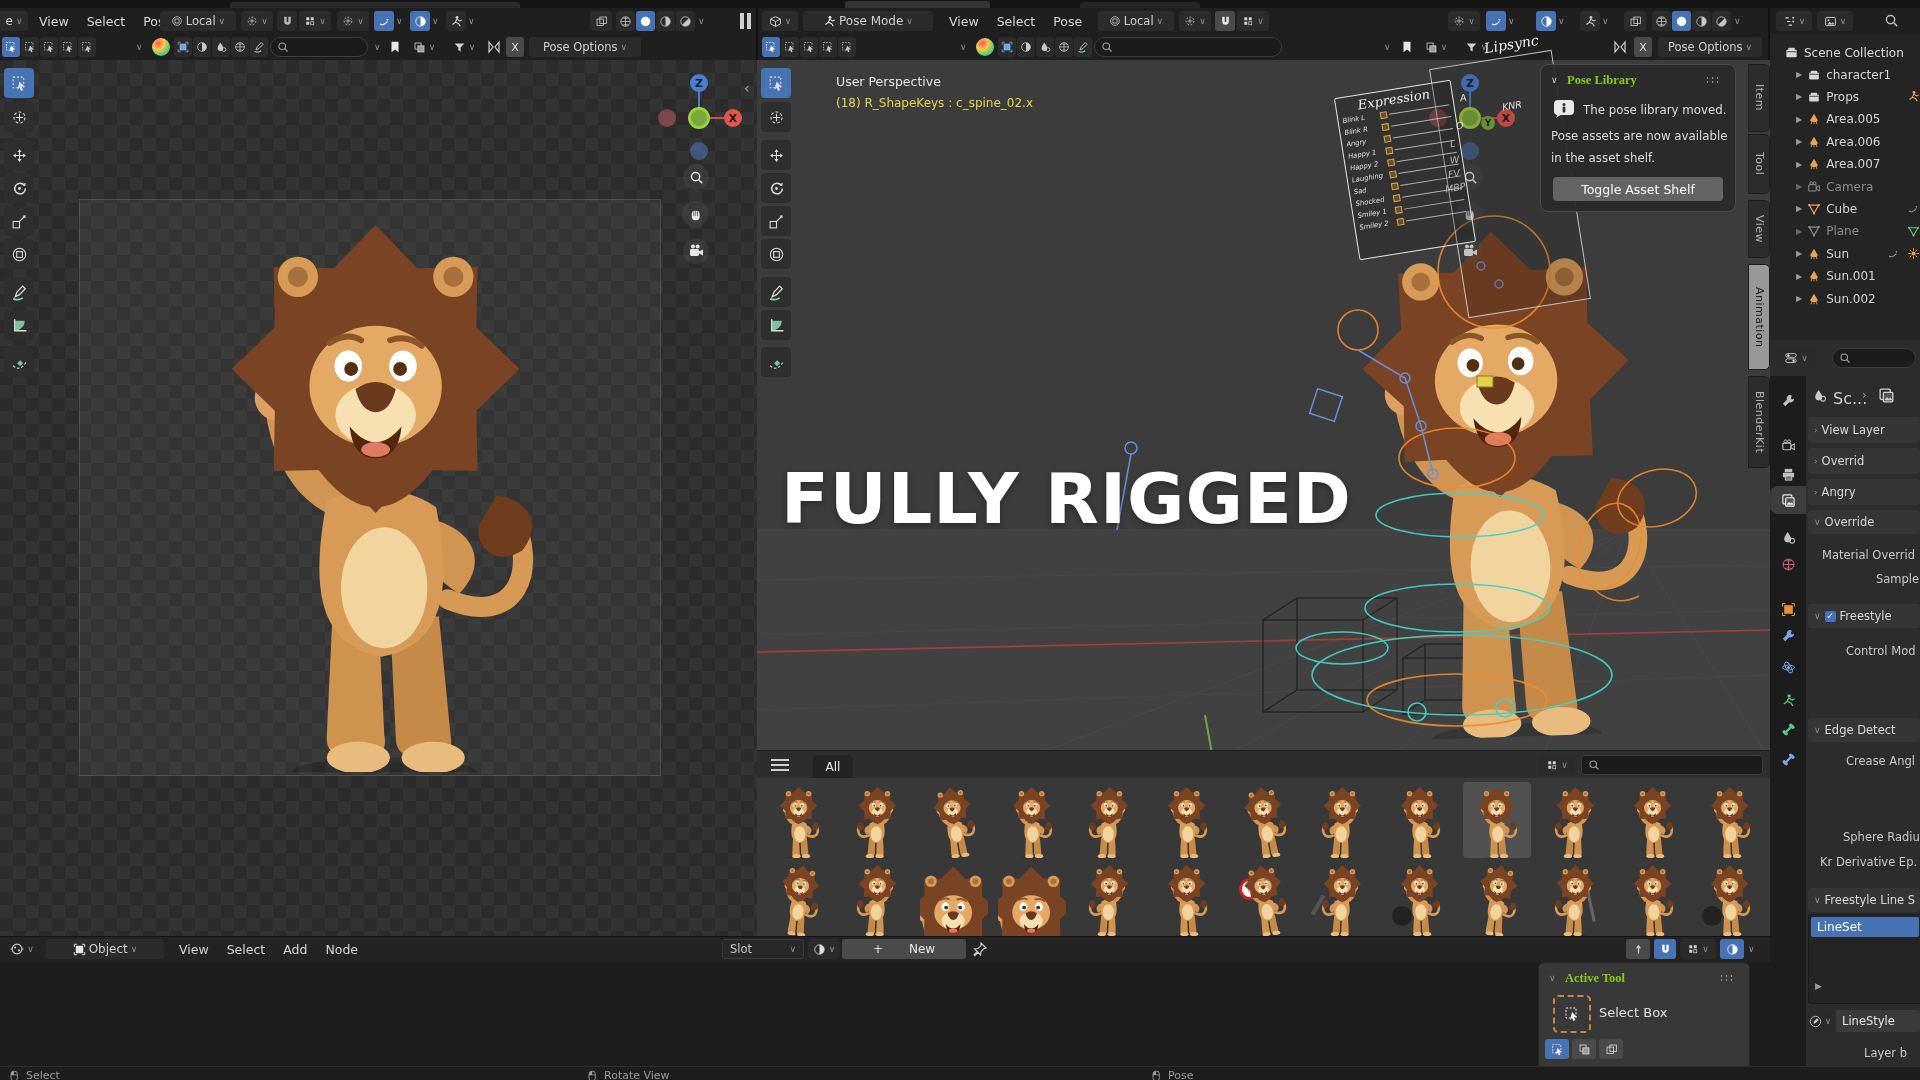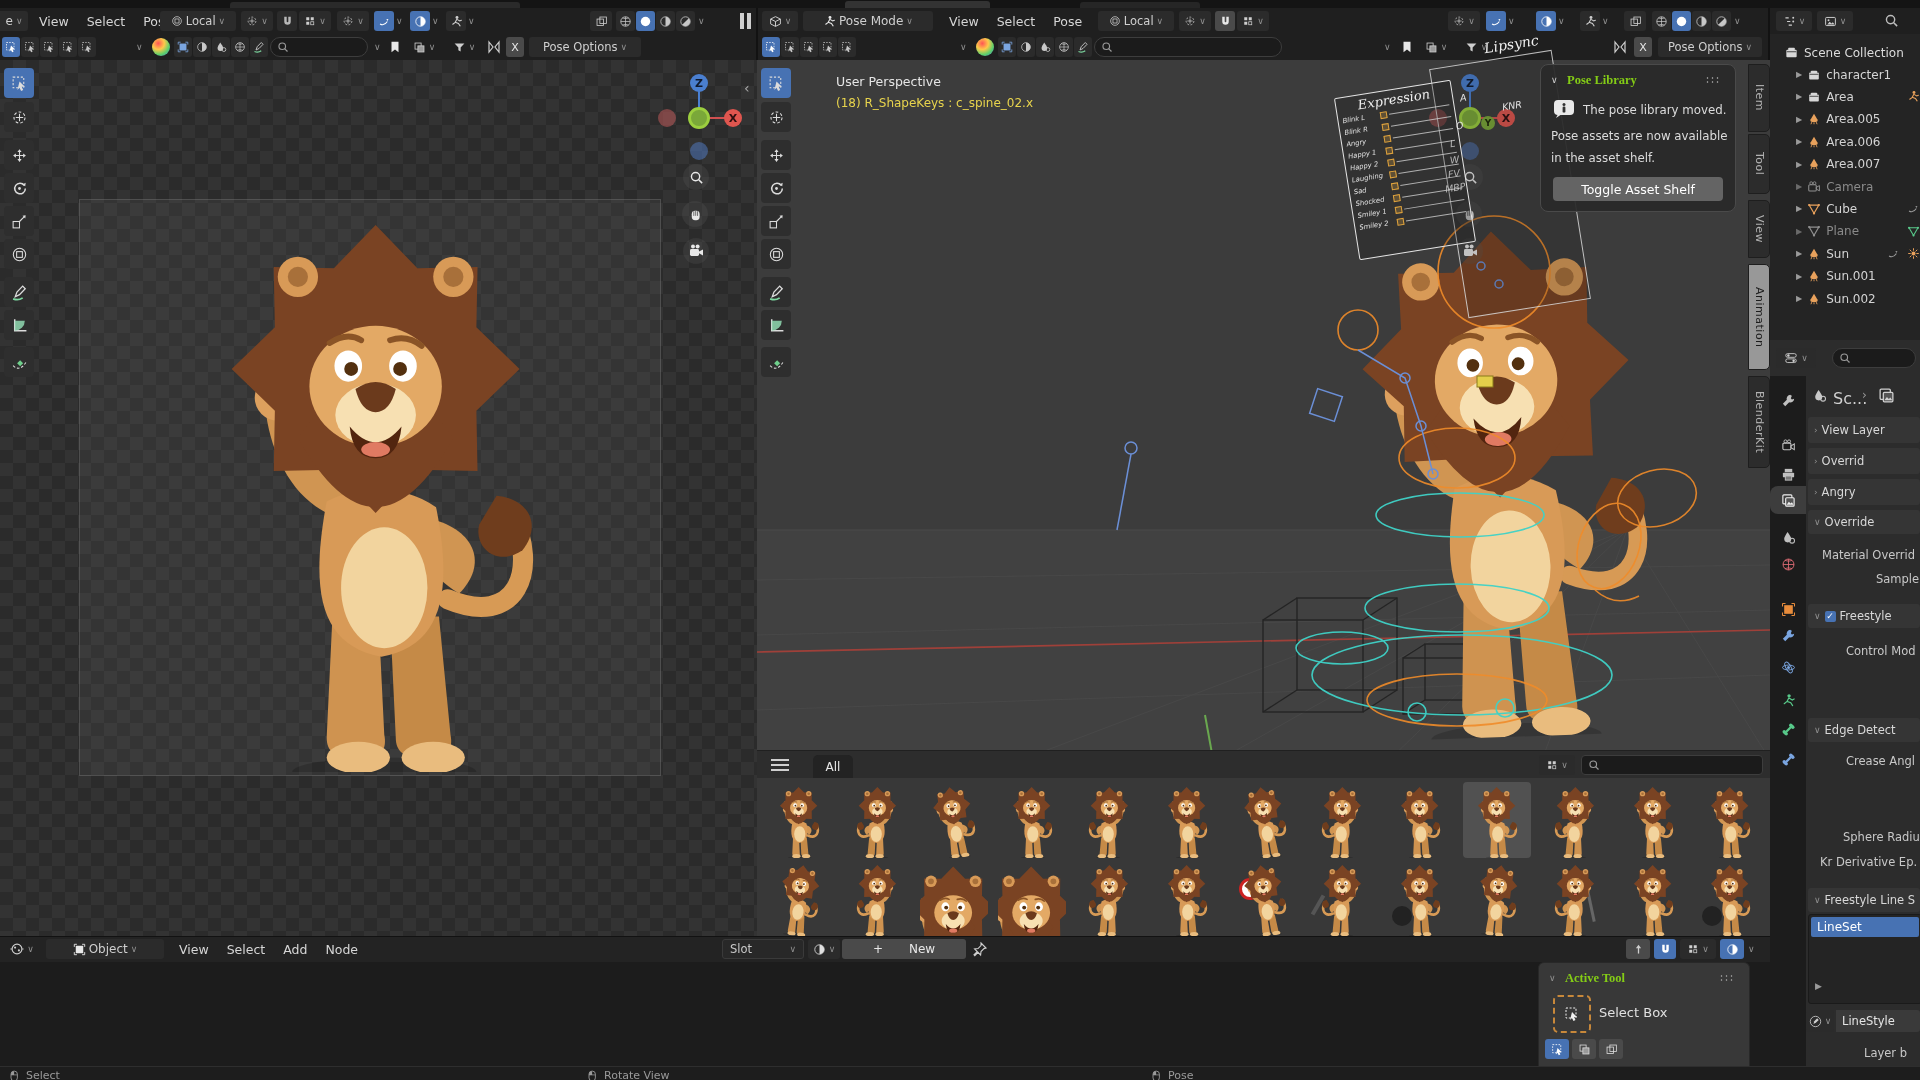--- a/index.html
+++ b/index.html
@@ -817,20 +817,23 @@
       </g>
       <rect x="720" y="316" width="16" height="11" fill="#e3cf4a" stroke="#8a7a1a"></rect>
     </svg>
 
     <div class="b" style="left:79px;top:14px;color:#e6e6e6;font-size:12.5px;">
       <span>User Perspective</span>
     </div>
     <div class="b" style="left:79px;top:36px;color:#e8d44d;font-size:12px;">
       <span>(18) R_ShapeKeys : c_spine_02.x</span>
     </div>
+    <div class="b caption" style="left:24px;top:398px;font-size:70px;">
+      <span>FULLY RIGGED</span>
+    </div>
     <div class="b" id="toolsR">
         <div class="tool active" style="left:4px;top:8px;">
       <svg class="i" width="17" height="17">
             <use href="#s-selbox"></use>
           </svg>
         </div>
         <div class="tool " style="left:4px;top:42px;">
       <svg class="i" width="17" height="17">
             <use href="#s-cursor"></use>
           </svg>
@@ -1178,21 +1181,21 @@
        <svg class="i" width="14" height="14">
           <use href="#s-box" style="color:#d8d8d8"></use>
         </svg>
        <span style="color:#d4d4d4;">character1</span>
       </div>
       <div class="otrow" style="top:86.4px;">
        <span style="margin-left:24px;font-size:8px;color:#9a9a9a;">▶</span>
        <svg class="i" width="14" height="14">
           <use href="#s-box" style="color:#d8d8d8"></use>
         </svg>
-       <span style="color:#d4d4d4;">Area</span>
+       <span style="color:#d4d4d4;">Props</span>
         <svg class="i" width="13" height="13" style="margin-left:auto">
           <use href="#s-arma" style="color:#e8a15c"></use>
         </svg>
       </div>
       <div class="otrow" style="top:108.8px;">
        <span style="margin-left:24px;font-size:8px;color:#9a9a9a;">▶</span>
        <svg class="i" width="14" height="14">
           <use href="#s-light" style="color:#e8a15c"></use>
         </svg>
        <span style="color:#d4d4d4;">Area.005</span>

